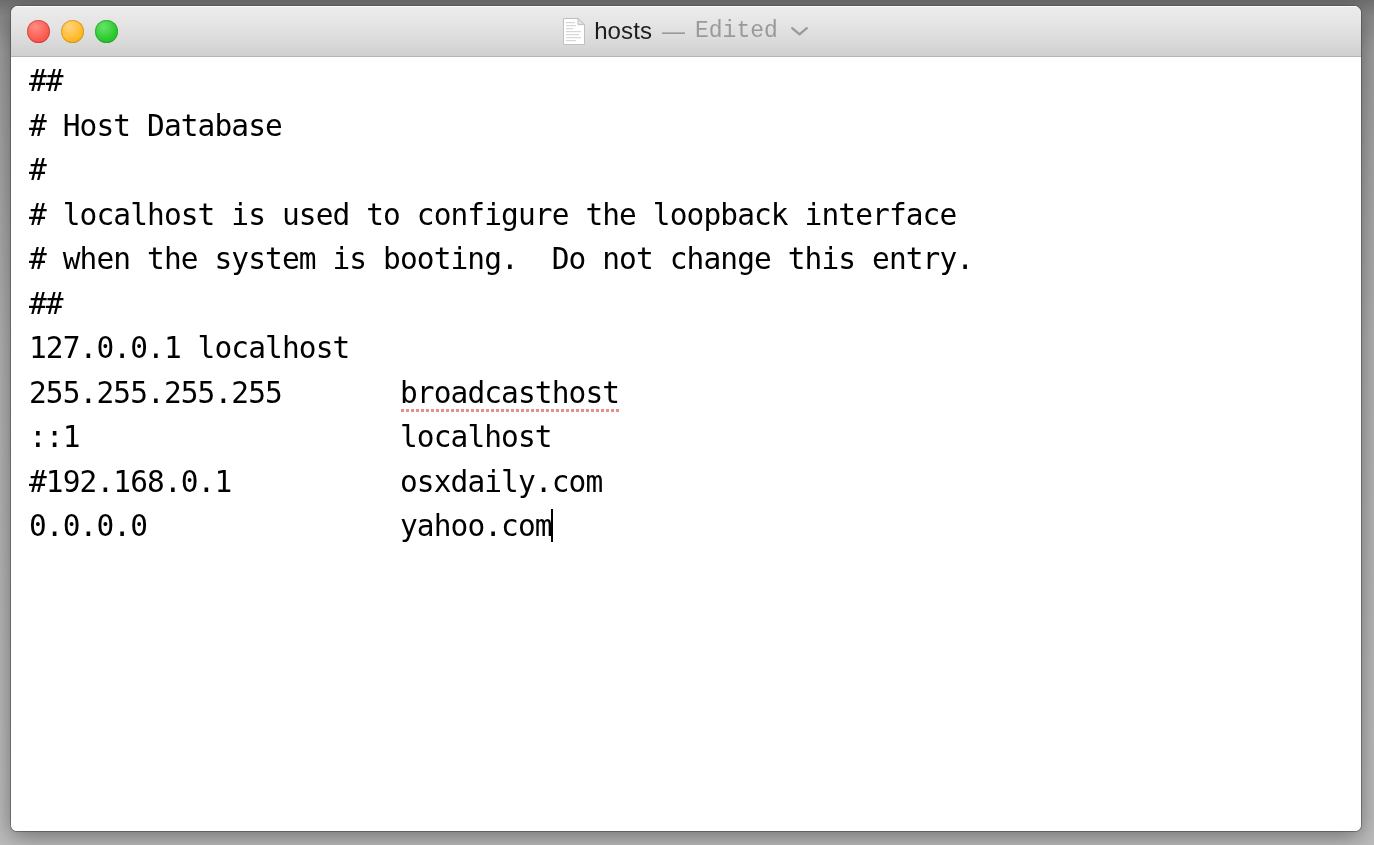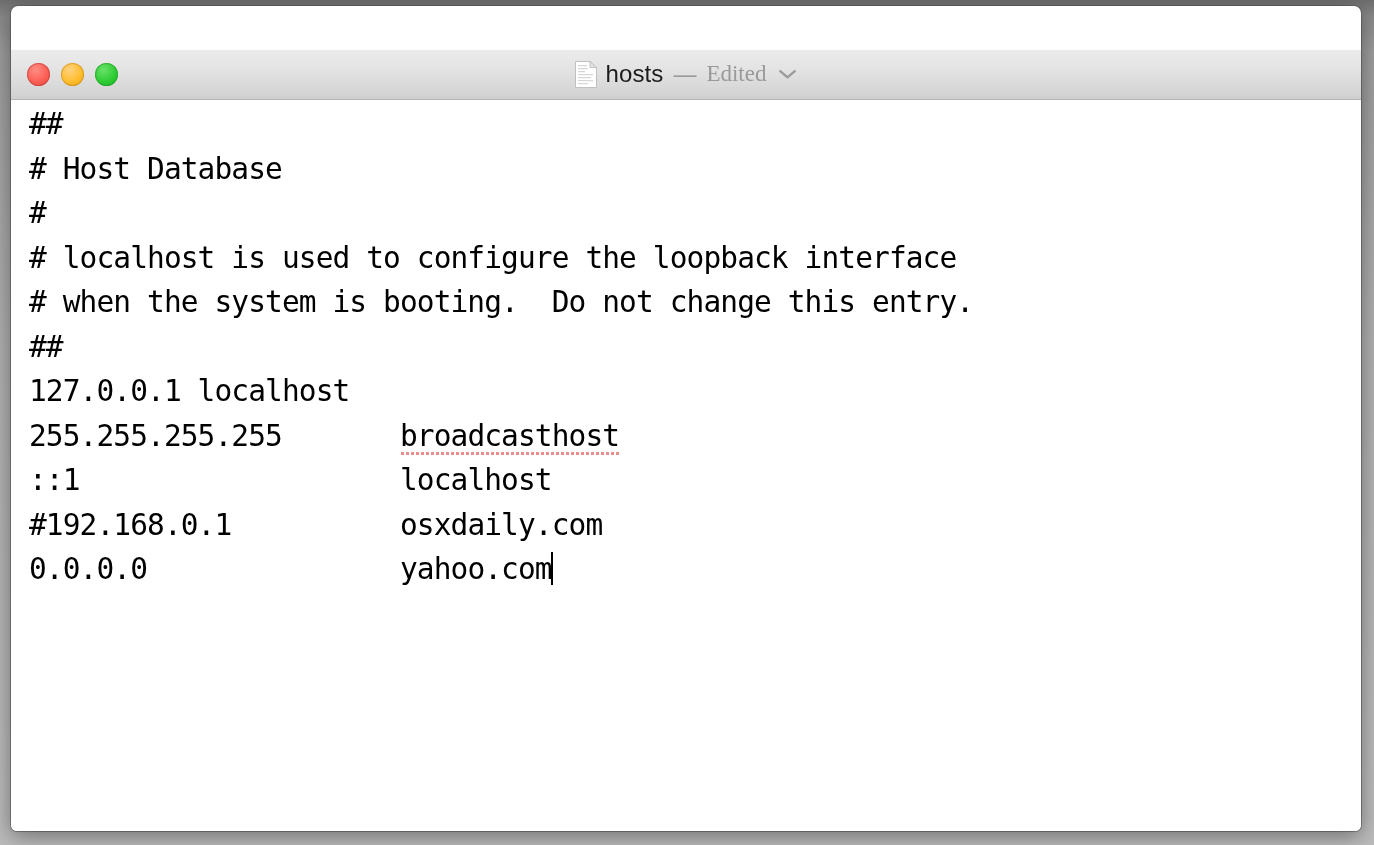--- a/index.html
+++ b/index.html
@@ -42,21 +42,20 @@
   #titlebar {
     position: relative;
     flex: 0 0 50px;
     height: 50px;
     background: linear-gradient(180deg, #ececec 0%, #e4e4e4 38%, #dadada 72%, #cfcfcf 100%);
     border-bottom: 1px solid #b4b4b4;
     box-shadow: inset 0 1px 0 rgba(255,255,255,0.85);
     display: flex;
     align-items: center;
     user-select: none;
-    margin-top: 43px;
   }
 
   .traffic-lights {
     position: absolute;
     left: 16px;
     top: 0;
     height: 50px;
     display: flex;
     align-items: center;
     gap: 11px;
@@ -96,21 +95,21 @@
     letter-spacing: 0.1px;
     white-space: nowrap;
   }
   .title-dash {
     font-family: "Liberation Sans", sans-serif;
     font-size: 23px;
     color: #9a9a9a;
     padding: 0 1px;
   }
   .title-edited {
-    font-family: Liberation Serif, serif;
+    font-family: Liberation Mono, monospace;
     font-size: 23px;
     color: #9a9a9a;
     white-space: nowrap;
   }
   .title-chevron {
     display: block;
     width: 19px;
     height: 12px;
     margin-left: 3px;
     cursor: default;

